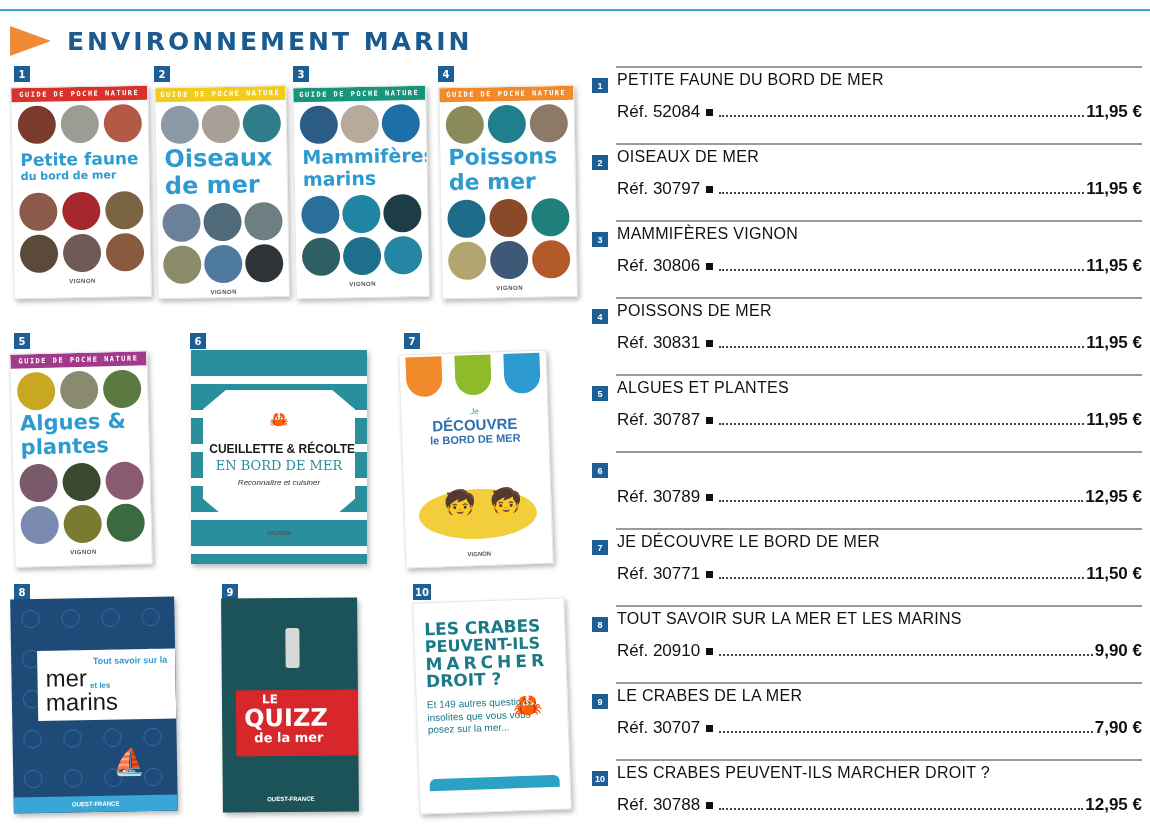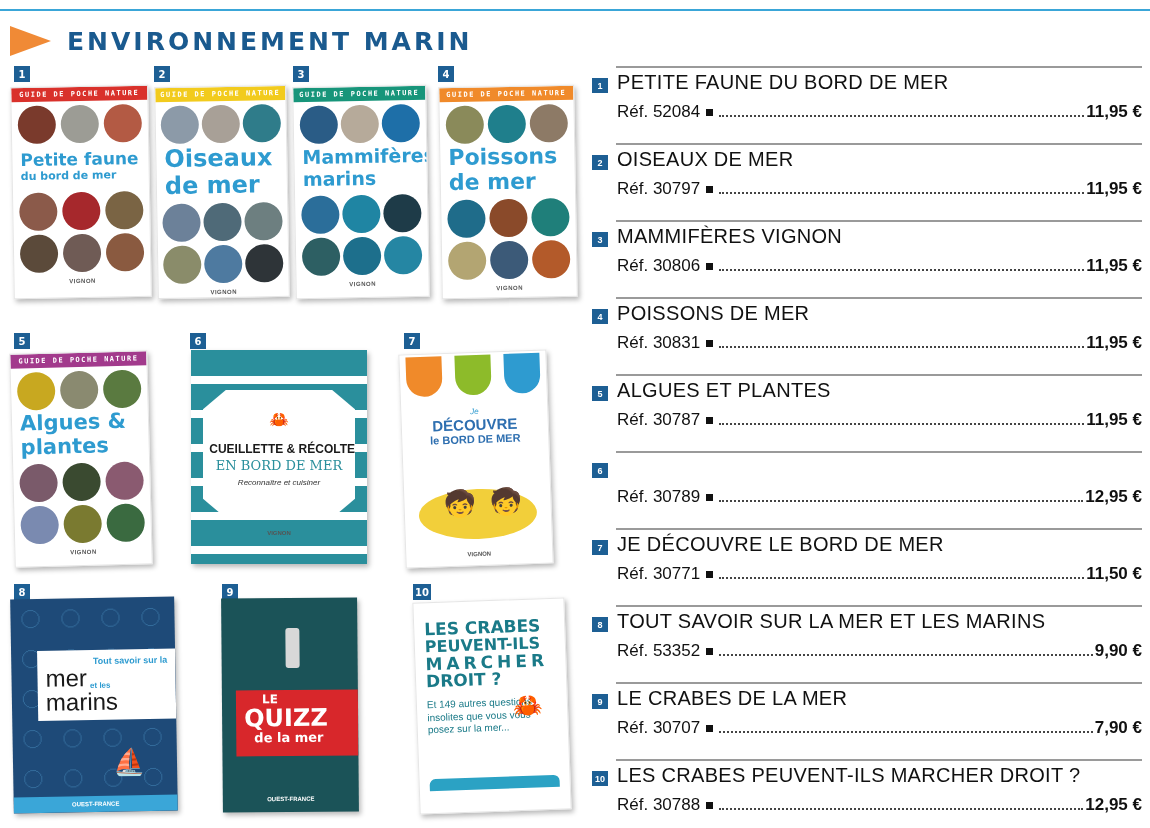--- a/index.html
+++ b/index.html
@@ -22,21 +22,21 @@
   .guide .circles { display: flex; justify-content: space-around; padding: 0 4px; margin-top: 4px; }
   .guide .circles span { width: 38px; height: 38px; border-radius: 50%; display: block; }
   .guide .title { font-family: "DejaVu Sans", sans-serif; font-weight: bold; line-height: 0.95; padding-left: 8px; margin-top: 4px; }
   .guide .pub { text-align: center; font-size: 6px; font-weight: bold; color: #555; margin-top: 6px; letter-spacing: 0.5px; }
 
   
   .list { position: absolute; left: 592px; top: 66px; width: 550px; }
   .item { height: 77px; position: relative; }
   .item .rule { position: absolute; left: 24px; right: 0; top: 0; height: 2px; background: #9a9a9a; }
   .item .num { position: absolute; left: 0; top: 12px; width: 16px; height: 15px; background: #1d5f94; color: #fff; font-size: 9px; font-weight: bold; display: flex; align-items: center; justify-content: center; }
-  .item .name { position: absolute; left: 25px; top: 5px; font-size: 20px; letter-spacing: 0.3px; color: #111; white-space: nowrap; }
+  .item .name { position: absolute; left: 25px; top: 5px; font-size: 16px; letter-spacing: 0.3px; color: #111; white-space: nowrap; }
   .item .ref-row { position: absolute; left: 25px; right: 0; top: 36px; display: flex; align-items: baseline; font-size: 17px; }
   .item .ref { color: #111; white-space: nowrap; }
   .item .sq { display: inline-block; width: 7px; height: 7px; background: #111; margin: 0 4px 0 6px; position: relative; top: -1px; }
   .item .dots { flex: 1; border-bottom: 2px dotted #444; margin: 0 2px 4px 2px; }
   .item .price { font-weight: bold; color: #111; white-space: nowrap; }
 </style>
 </head>
 <body>
 
 <div class="top-rule"></div>
@@ -300,21 +300,21 @@
       <span class="sq"></span>
       <span class="dots"></span>
       <span class="price">11,50 €</span>
     </div>
   </div>
   <div class="item">
     <div class="rule"></div>
     <div class="num">8</div>
     <div class="name">TOUT SAVOIR SUR LA MER ET LES MARINS</div>
     <div class="ref-row">
-      <span class="ref">Réf. 53352</span>
+      <span class="ref">Réf. 20910</span>
       <span class="sq"></span>
       <span class="dots"></span>
       <span class="price">9,90 €</span>
     </div>
   </div>
   <div class="item">
     <div class="rule"></div>
     <div class="num">9</div>
     <div class="name">LE CRABES DE LA MER</div>
     <div class="ref-row">

